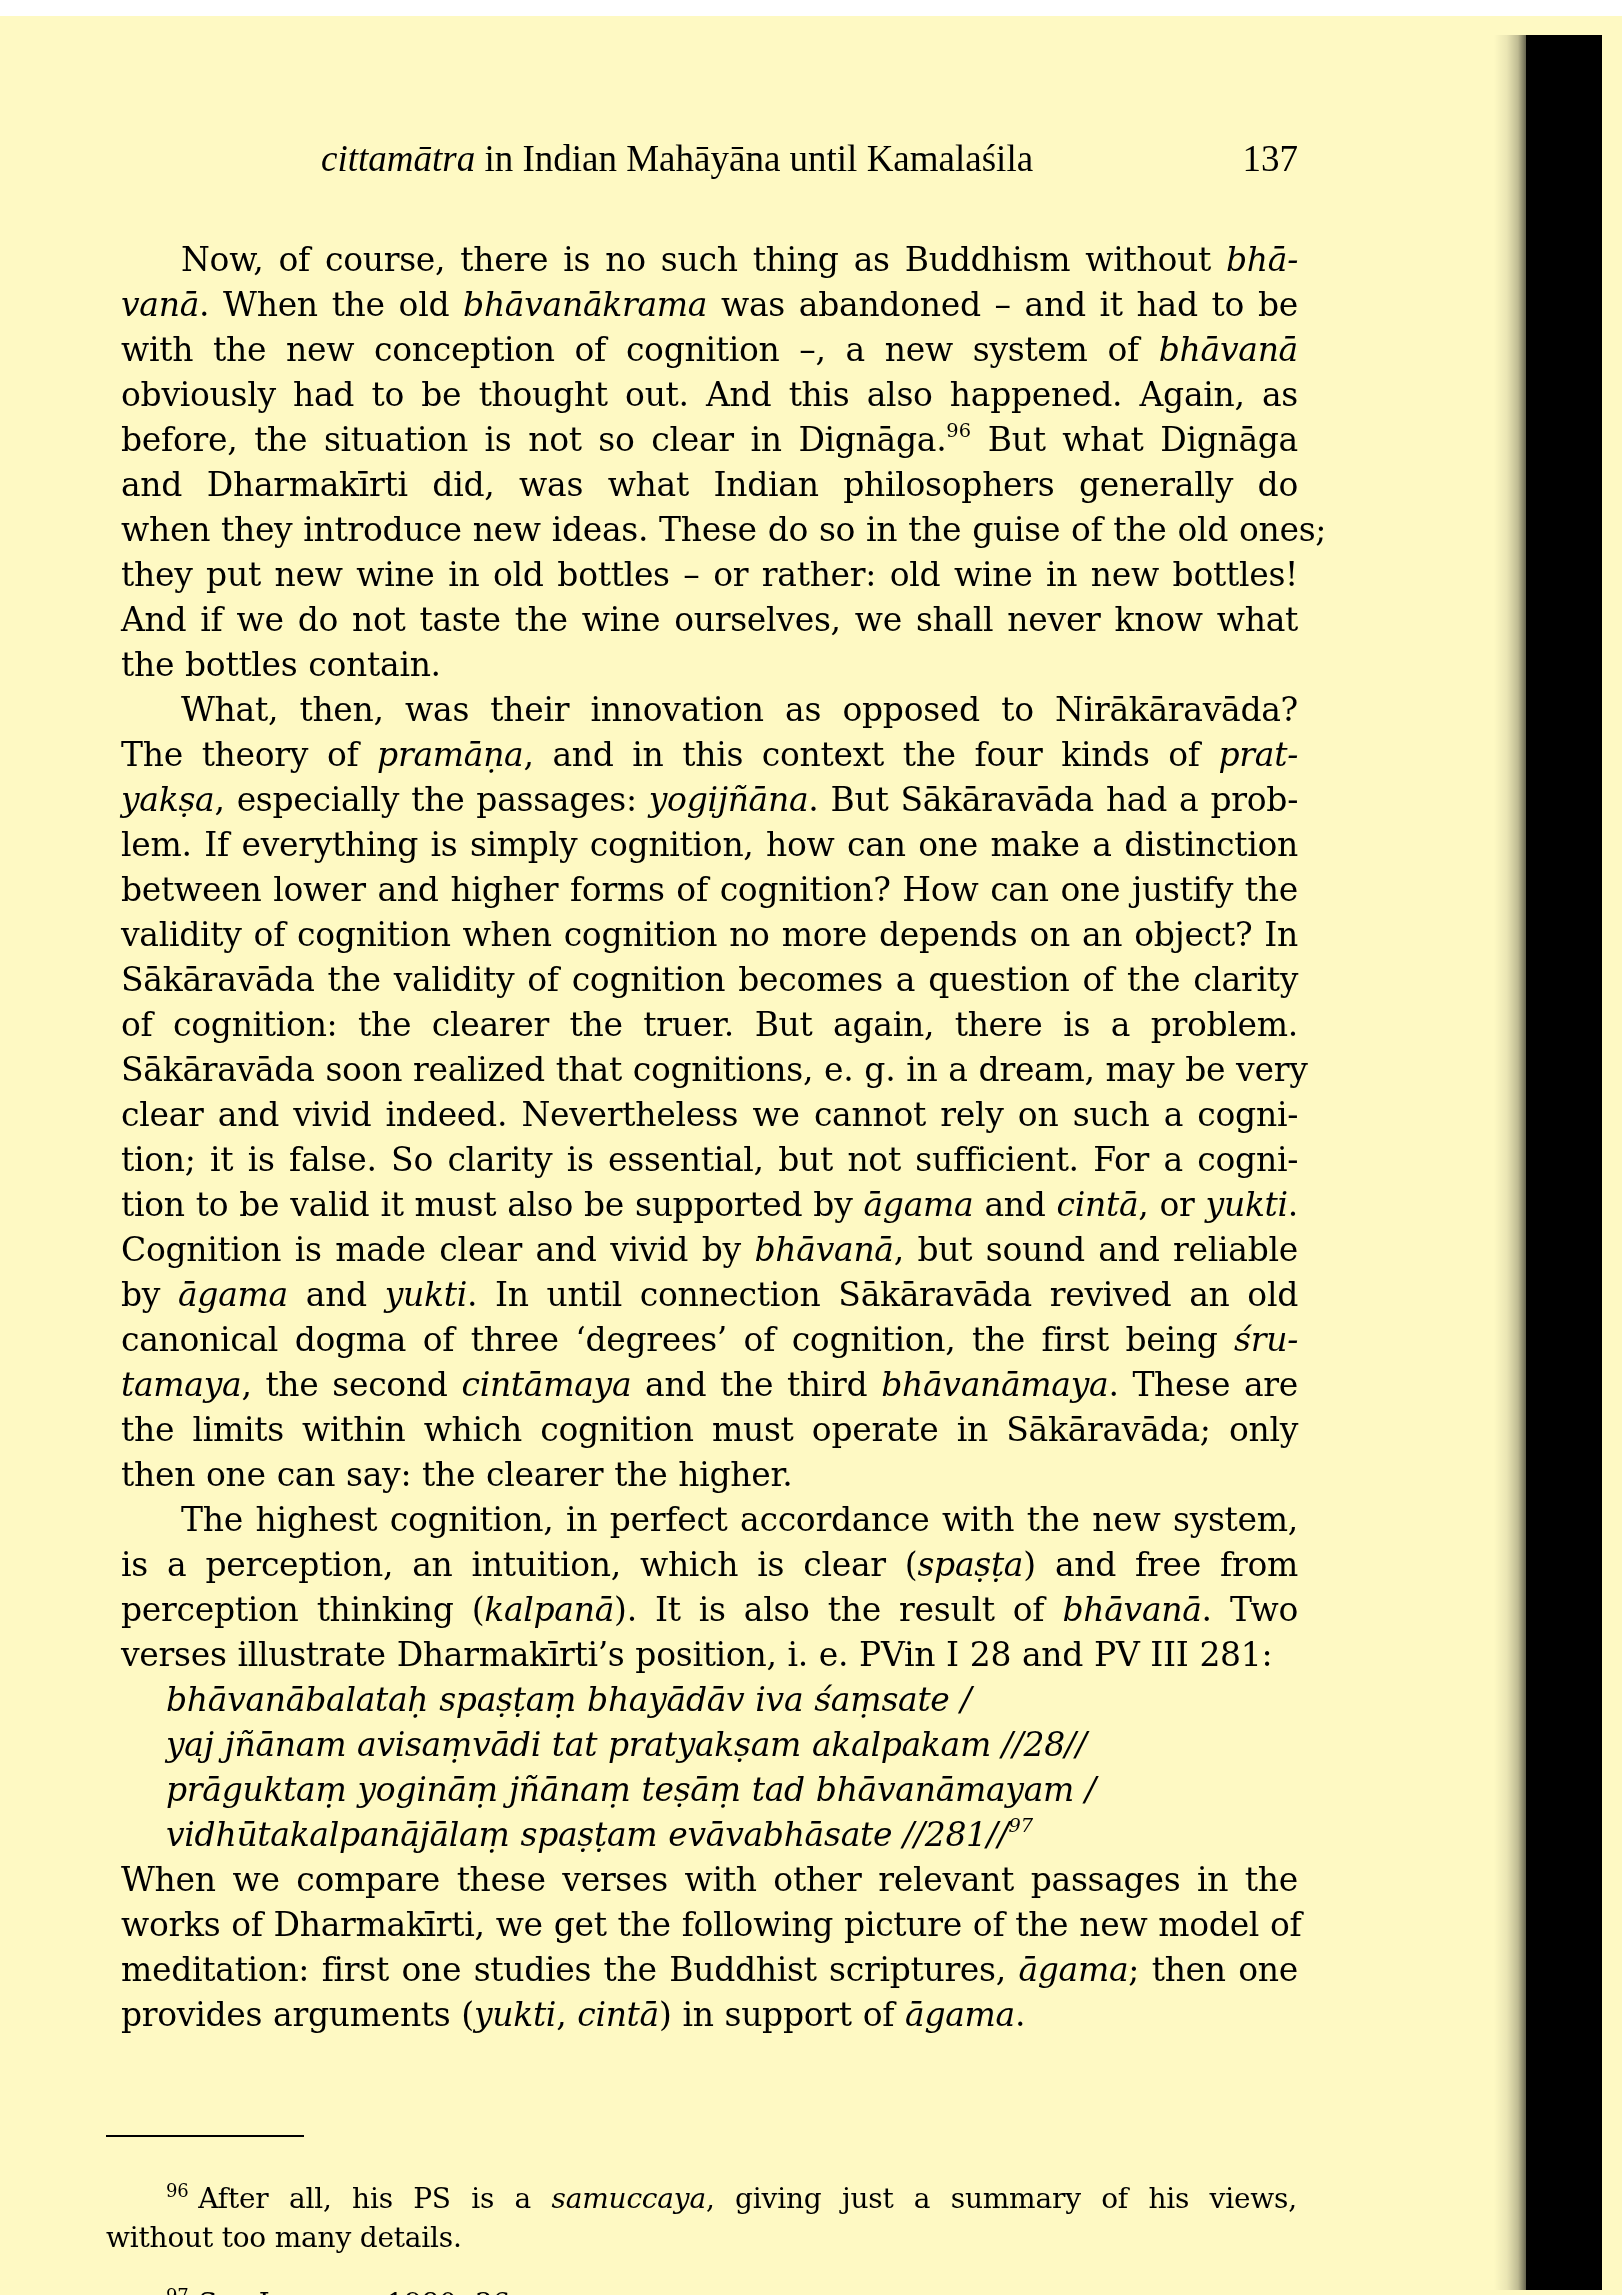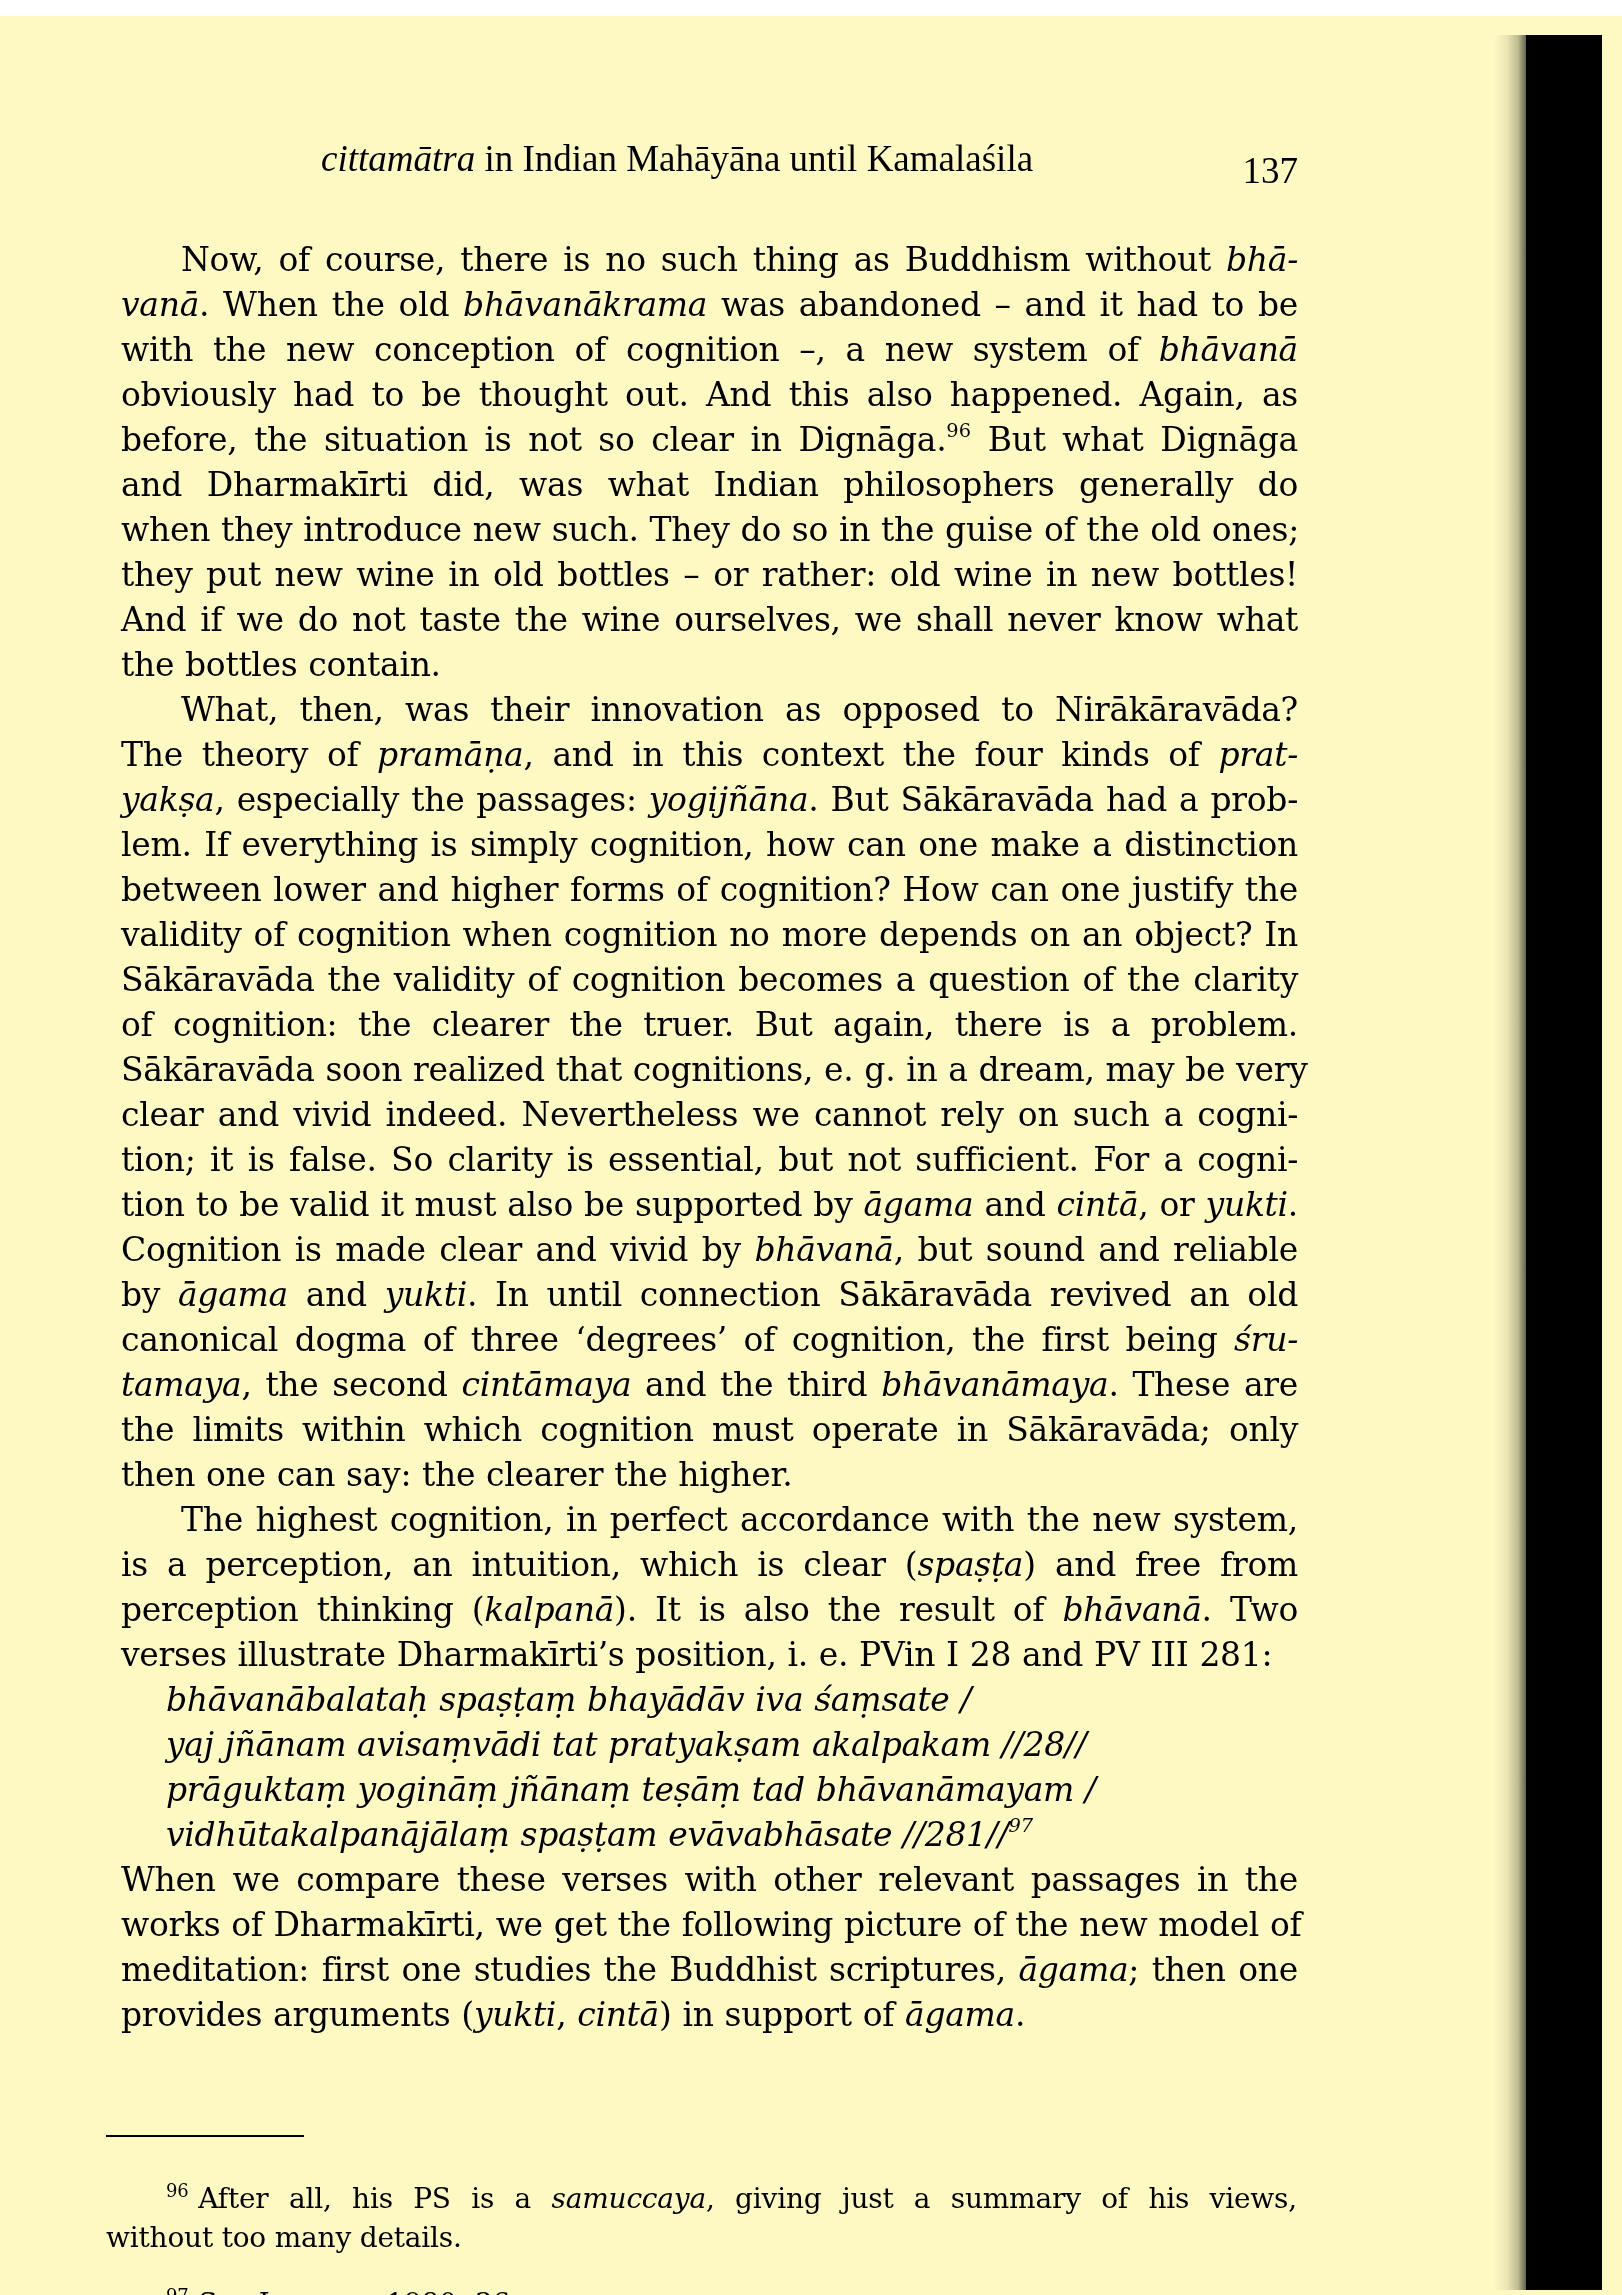--- a/index.html
+++ b/index.html
@@ -28,21 +28,21 @@
       top: 122px;
       width: 977px;
       height: 49px;
       font-family: "Liberation Serif", "DejaVu Serif", serif;
       font-size: 37px;
       line-height: 42px;
       white-space: nowrap;
     }
     .running-header .title { position: absolute; left: 0; top: 0; }
     .running-header .title i { font-style: italic; }
-    .running-header .page-number { position: absolute; right: 0; top: 0; margin-top: 12px; }
+    .running-header .page-number { position: absolute; right: 0; top: 0; }
 
     
     .text-block {
       position: absolute;
       left: 121px;
       top: 221px;
       width: 1177px;
       font-family: "DejaVu Serif", "Liberation Serif", serif;
       font-size: 33px;
       line-height: 45px;
@@ -139,21 +139,21 @@
 
   <div class="text-block">
 
     <div>
       <span class="line indent"><span>Now, of course, there is no such thing as Buddhism without </span><i>bhā-</i></span>
       <span class="line"><i>vanā</i><span>. When the old </span><i>bhāvanākrama</i><span> was abandoned – and it had to be</span></span>
       <span class="line"><span>with the new conception of cognition –, a new system of </span><i>bhāvanā</i></span>
       <span class="line">obviously had to be thought out. And this also happened. Again, as</span>
       <span class="line"><span>before, the situation is not so clear in Dignāga.</span><sup class="fnref">96</sup><span> But what Dignāga</span></span>
       <span class="line">and Dharmakīrti did, was what Indian philosophers generally do</span>
-      <span class="line">when they introduce new such. They do so in the guise of the old ones;</span>
+      <span class="line">when they introduce new ideas. These do so in the guise of the old ones;</span>
       <span class="line">they put new wine in old bottles – or rather: old wine in new bottles!</span>
       <span class="line">And if we do not taste the wine ourselves, we shall never know what</span>
       <span class="line last">the bottles contain.</span>
     </div>
 
     <div>
       <span class="line indent">What, then, was their innovation as opposed to Nirākāravāda?</span>
       <span class="line"><span>The theory of </span><i>pramāṇa</i><span>, and in this context the four kinds of </span><i>prat-</i></span>
       <span class="line"><i>yakṣa</i><span>, especially the passages: </span><i>yogijñāna</i><span>. But Sākāravāda had a prob-</span></span>
       <span class="line">lem. If everything is simply cognition, how can one make a distinction</span>

